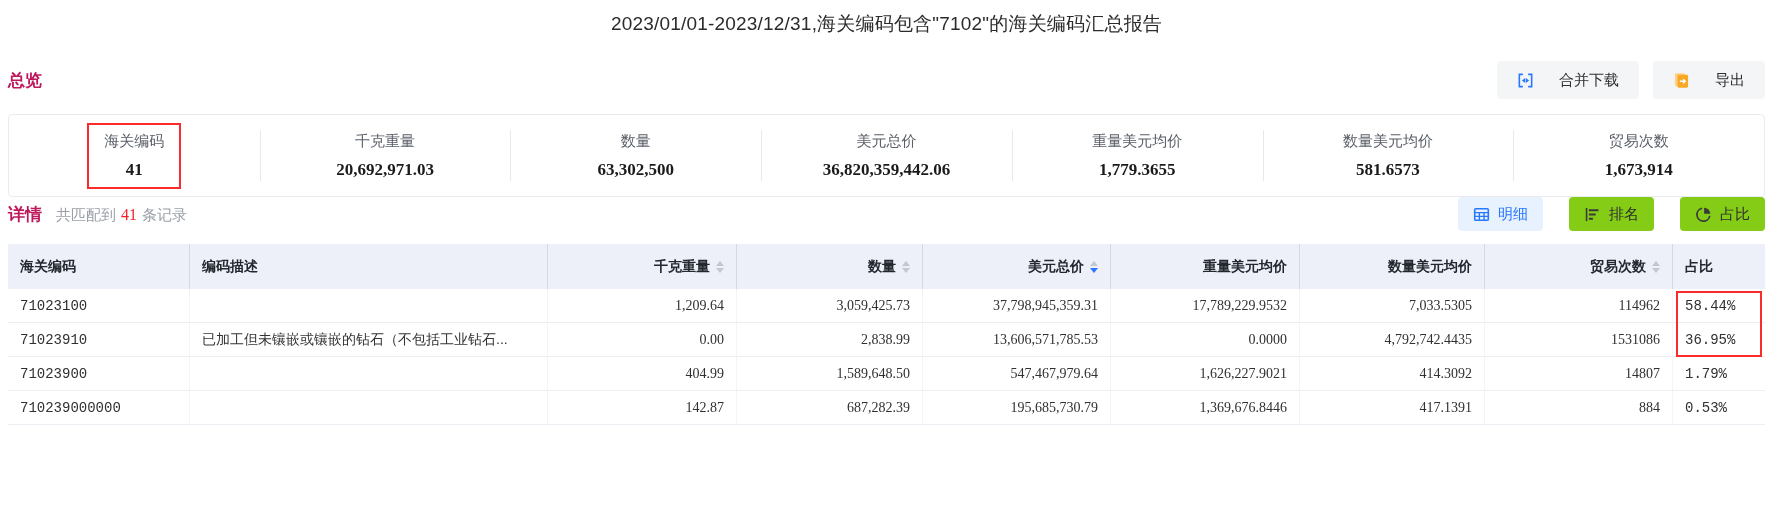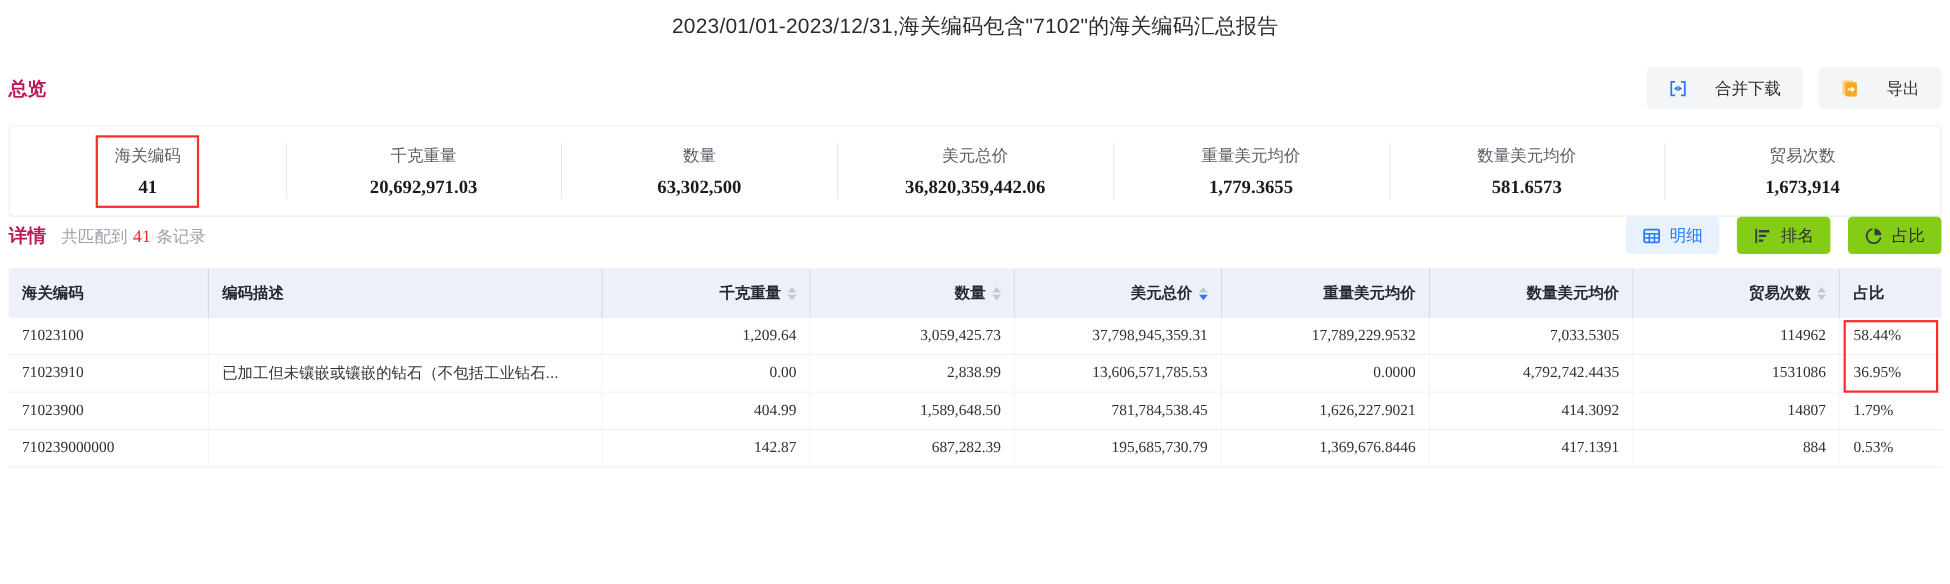--- a/index.html
+++ b/index.html
@@ -55,21 +55,21 @@
   .sum-value {
     font-size: 17px; font-weight: bold; color: #1b1b1b;
     font-family: "Liberation Serif", "DejaVu Serif", serif;
   }
 
   
   .details-row { display: flex; justify-content: space-between; align-items: center; }
   .details-left { display: flex; align-items: baseline; }
   .match-text { margin-left: 14px; font-size: 15px; color: #9aa0a8; }
   .match-text .red { color: #f5222d; margin: 0 5px; font-family: "Liberation Serif", "DejaVu Serif", serif; font-size: 16px; }
-  .view-switch { display: flex; gap: 16px; }
+  .view-switch { display: flex; gap: 26px; }
   .vbtn {
     display: inline-flex; align-items: center; gap: 8px;
     background: #84cc16; border: none; border-radius: 4px;
     height: 34px; padding: 0 15px; font-size: 15px; color: #2e2e2e;
     cursor: pointer; font-family: inherit;
   }
   .vbtn.active { background: #e7f2fe; color: #2878ff; }
 
   
   .table-wrap { position: relative; margin-top: 13px; }
@@ -92,21 +92,21 @@
   tbody td {
     height: 34px; padding: 0 12px;
     font-size: 14px; color: #303030;
     font-family: "Liberation Serif", "DejaVu Serif", serif;
     border-bottom: 1px solid #eceef4; border-right: 1px solid #f2f4f8;
     white-space: nowrap; overflow: hidden; text-overflow: ellipsis;
     background: #fff;
   }
   tbody td:last-child { border-right: none; }
   tbody td.desc { font-family: "Liberation Sans", "DejaVu Sans", sans-serif; color: #333; }
-  td.left { text-align: left; } td.right { text-align: right; }
+  td.left { text-align: left; font-family: Liberation Mono, monospace; } td.right { text-align: right; }
 
   
   .anno-pct {
     position: absolute; left: 1668px; top: 47px; width: 86px; height: 66px;
     border: 2px solid #fb2b2b; pointer-events: none;
   }
 
   .ic { flex: 0 0 auto; display: block; }
 </style>
 </head>
@@ -311,21 +311,21 @@
             <td class="right">0.0000</td>
             <td class="right">4,792,742.4435</td>
             <td class="right">1531086</td>
             <td class="left">36.95%</td>
           </tr>
           <tr>
             <td class="left">71023900</td>
             <td class="left desc"></td>
             <td class="right">404.99</td>
             <td class="right">1,589,648.50</td>
-            <td class="right">781,784,538.45</td>
+            <td class="right">547,467,979.64</td>
             <td class="right">1,626,227.9021</td>
             <td class="right">414.3092</td>
             <td class="right">14807</td>
             <td class="left">1.79%</td>
           </tr>
           <tr>
             <td class="left">710239000000</td>
             <td class="left desc"></td>
             <td class="right">142.87</td>
             <td class="right">687,282.39</td>

